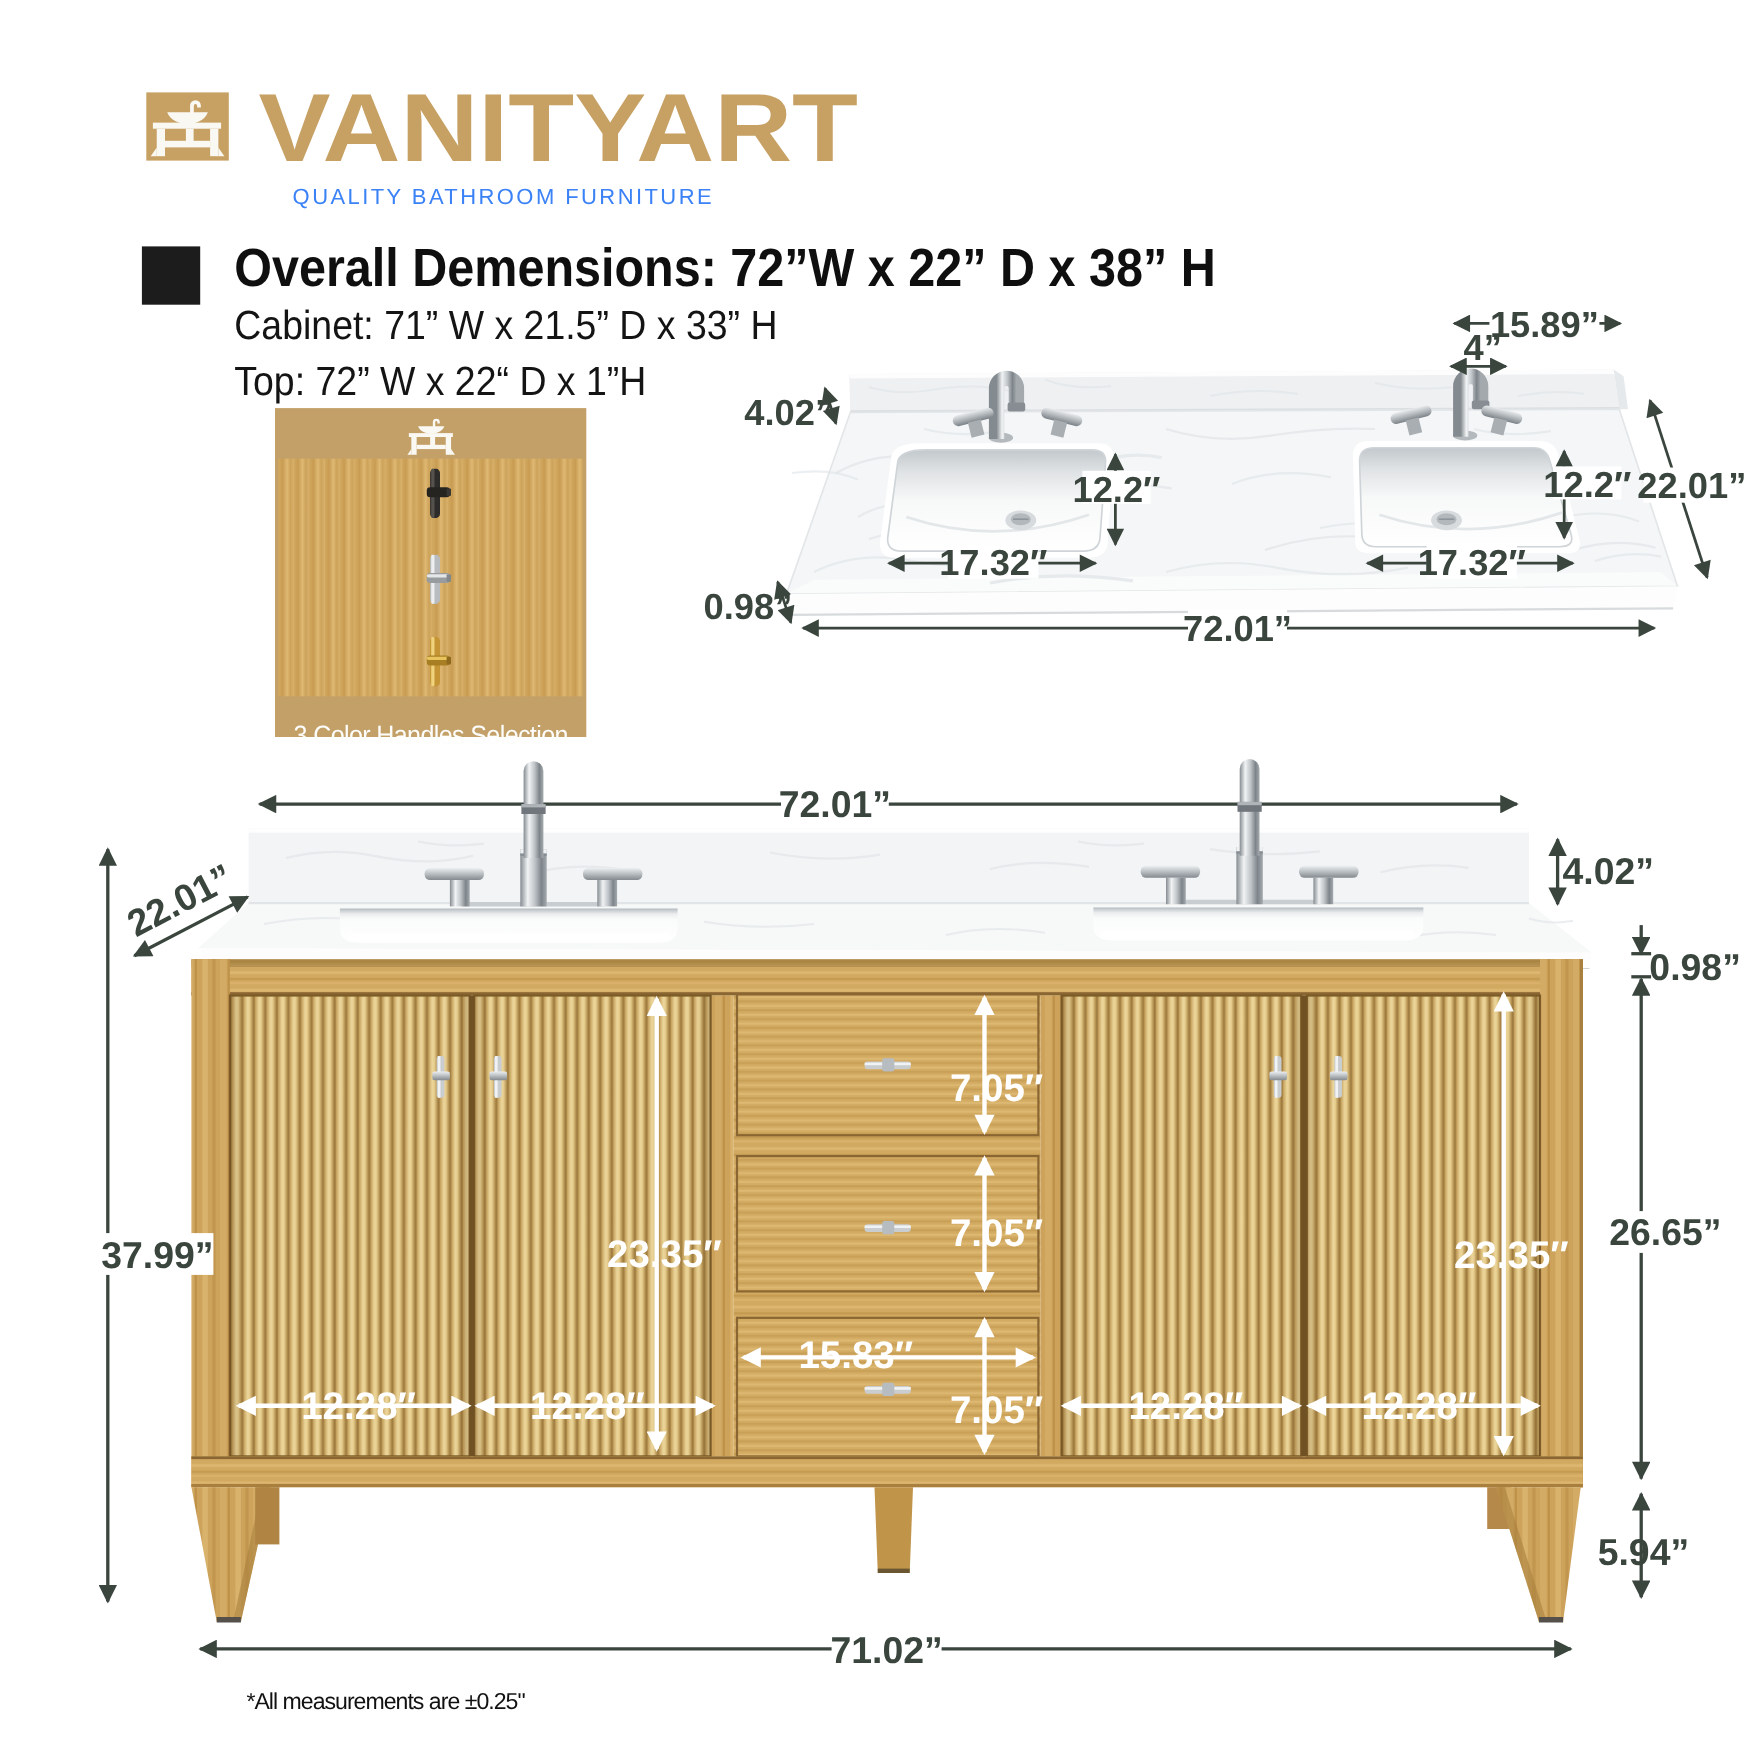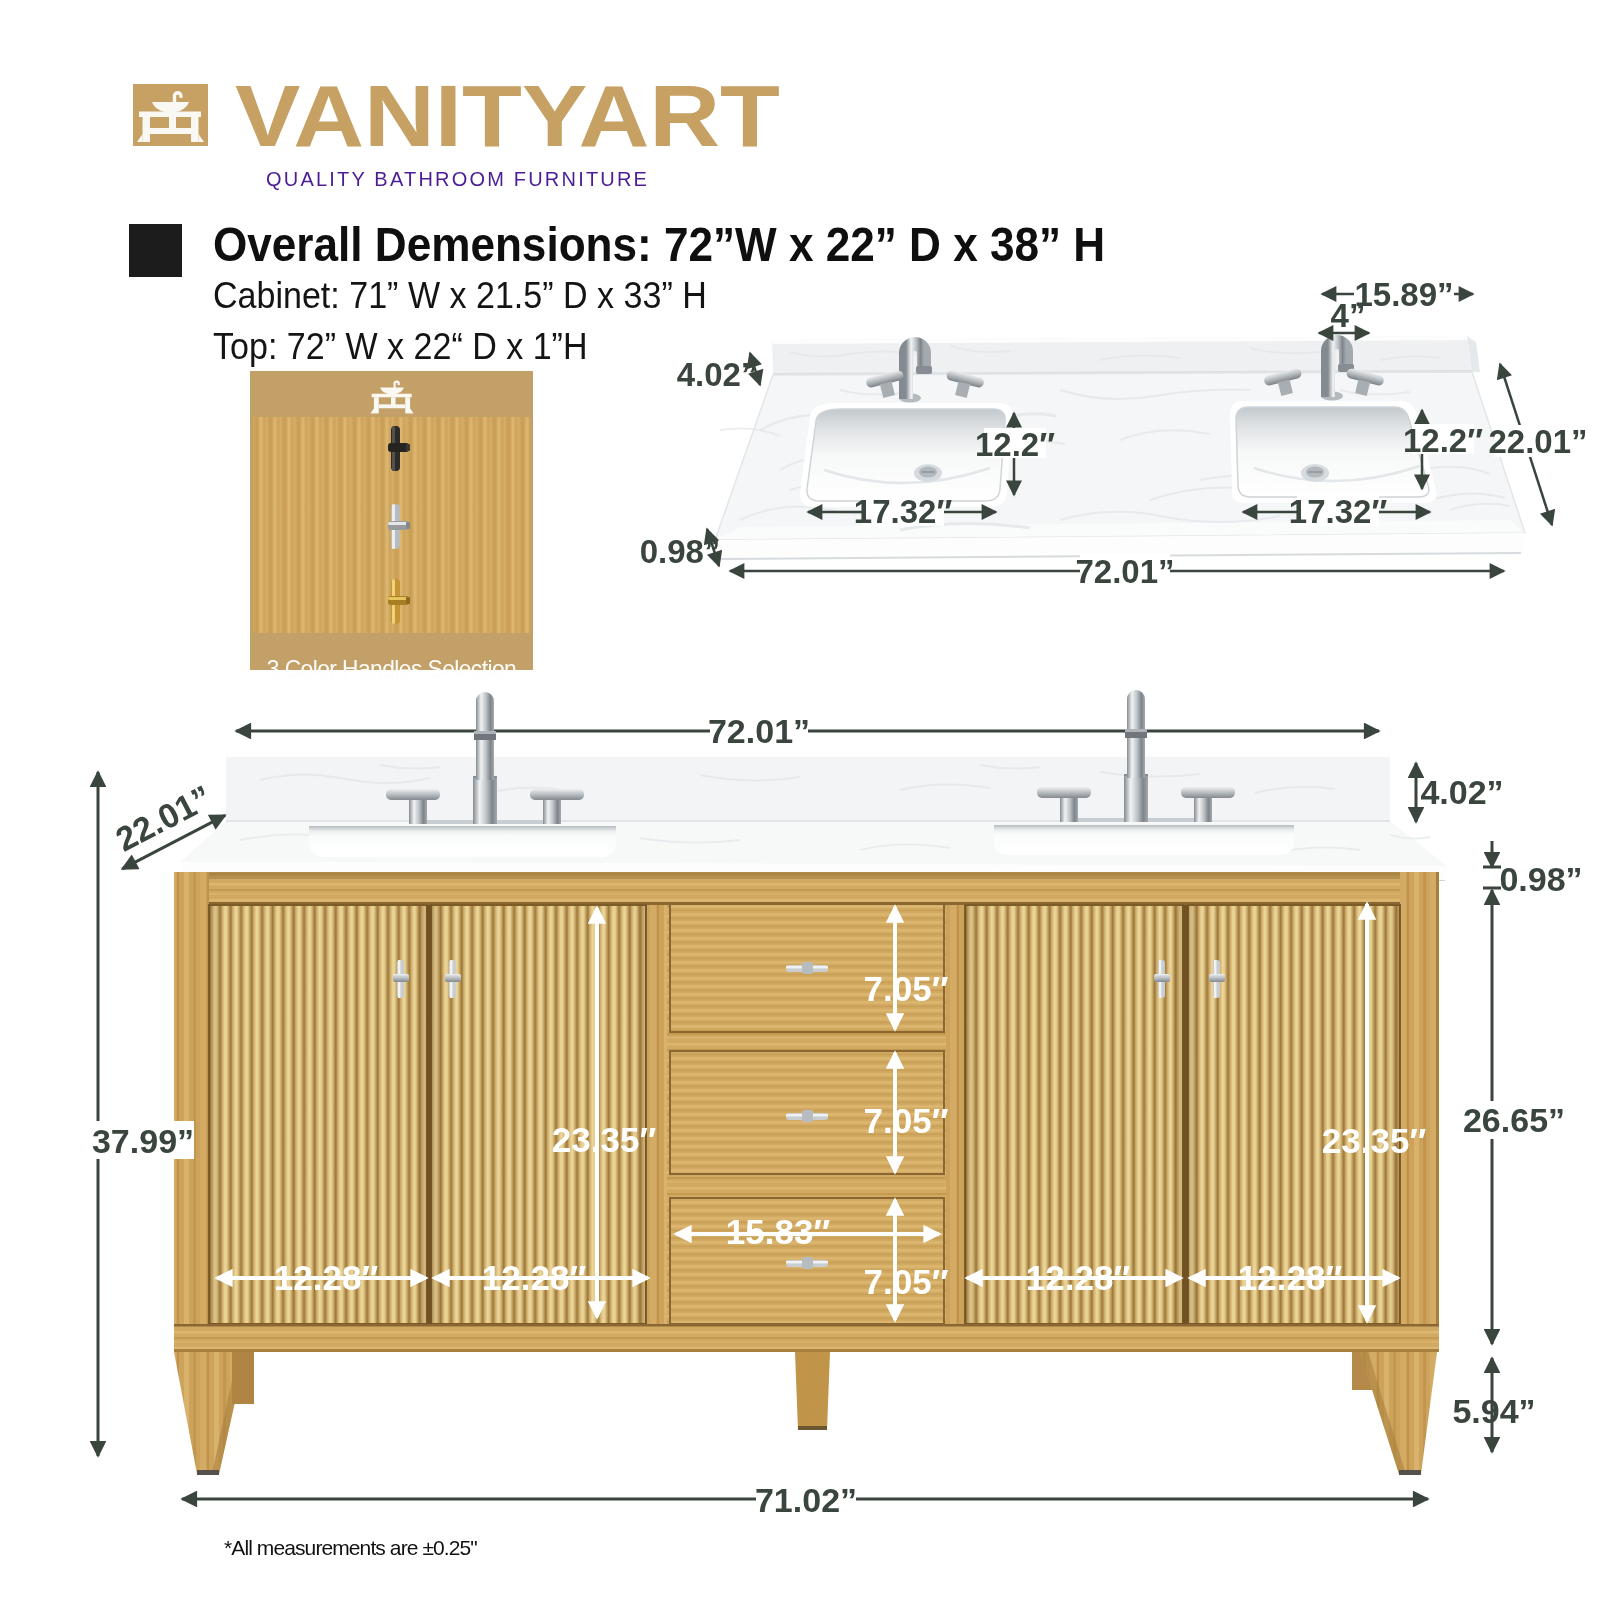--- a/index.html
+++ b/index.html
@@ -22,21 +22,21 @@
     <rect x="36" y="33" width="7" height="13.5"></rect>
     <rect x="17" y="44" width="41" height="6"></rect>
   </g>
 </svg>
 </div>
 
 <svg class="abs" style="left:230px;top:74px;" width="560" height="85" viewBox="0 0 560 85">
   <text x="5" y="72" textLength="545" lengthAdjust="spacingAndGlyphs" font-family="Liberation Sans" font-weight="bold" font-size="88" fill="#c7a164">VANITYART</text>
 </svg>
 
-<div class="abs" style="left:266px;top:168px;width:600px;font-size:20px;letter-spacing:2.2px;color:#4c1d95;">QUALITY BATHROOM FURNITURE</div>
+<div class="abs" style="left:266px;top:168px;width:600px;font-size:20px;letter-spacing:2.2px;color:#3b82f6;">QUALITY BATHROOM FURNITURE</div>
 
 <div class="abs" style="left:129px;top:224px;width:53px;height:53px;background:#1c1c1c;"></div>
 
 <div class="abs" style="left:213px;top:216px;font-size:49px;font-weight:bold;color:#0f0f0f;white-space:nowrap;letter-spacing:0;transform:scaleX(0.90);transform-origin:left top;">Overall Demensions: 72”W x 22” D x 38” H</div>
 
 <div class="abs" style="left:213px;top:275px;font-size:37px;color:#141414;white-space:nowrap;transform:scaleX(0.92);transform-origin:left top;">Cabinet: 71” W x 21.5” D x 33” H</div>
 
 <div class="abs" style="left:213px;top:326px;font-size:37px;color:#141414;white-space:nowrap;transform:scaleX(0.92);transform-origin:left top;">Top: 72” W x 22“ D x 1”H</div>
 
 <div class="abs" style="left:250px;top:371px;width:283px;height:299px;background:#c4a069;">

